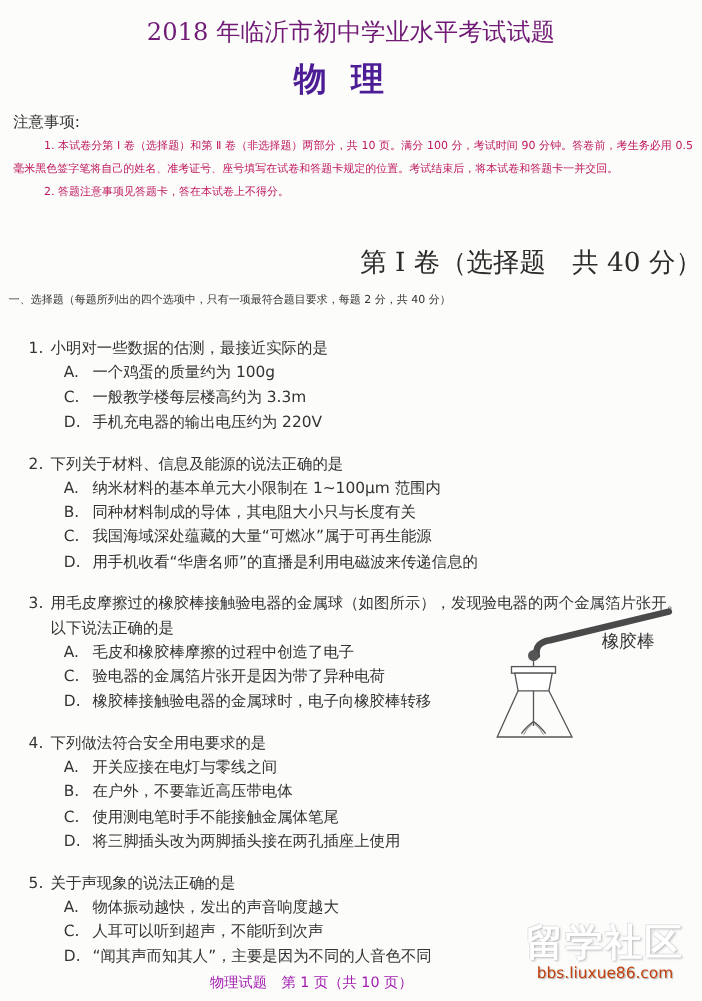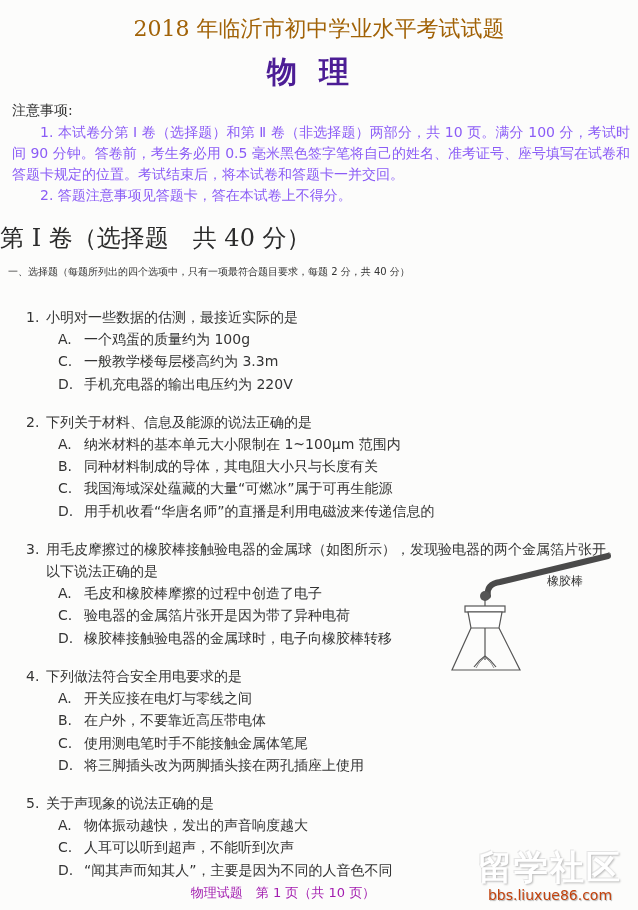--- a/index.html
+++ b/index.html
@@ -23,21 +23,21 @@
       height: 910px;
     }
     .doc-title {
       position: absolute;
       top: 14px;
       left: 0;
       width: 638px;
       text-align: center;
       font-size: 22px;
       letter-spacing: 0px;
-      color: #a16207;
+      color: #701a75;
     }
     .subject-title {
       position: absolute;
       top: 52px;
       left: 0;
       width: 638px;
       text-align: center;
       font-size: 30px;
       font-weight: bold;
       letter-spacing: 22px;
@@ -50,36 +50,36 @@
       left: 12px;
       font-size: 14px;
       font-family: "DejaVu Sans", "Liberation Sans", sans-serif;
       color: #333;
     }
     .notice-body {
       position: absolute;
       top: 122px;
       left: 12px;
       width: 618px;
-      font-size: 14px;
+      font-size: 10px;
       line-height: 21px;
       font-family: "DejaVu Sans", "Liberation Sans", sans-serif;
-      color: #8b5cf6;
+      color: #be185d;
       text-align: justify;
     }
     .notice-para {
       text-indent: 28px;
       margin: 0;
     }
     .section-title {
       position: absolute;
       top: 222px;
       left: 0;
       width: 638px;
-      text-align: left;
+      text-align: right;
       font-size: 24px;
       color: #2b2b2b;
     }
     .section-instr {
       position: absolute;
       top: 265px;
       left: 8px;
       width: 626px;
       font-size: 10px;
       font-family: "DejaVu Sans", "Liberation Sans", sans-serif;
@@ -127,21 +127,21 @@
       position: absolute;
       left: 448px;
       top: 550px;
       width: 180px;
       height: 125px;
     }
     .figure-label {
       position: absolute;
       left: 547px;
       top: 573px;
-      font-size: 12px;
+      font-size: 16px;
       font-family: Liberation Serif, serif;
       color: #333;
     }
     .footer {
       position: absolute;
       top: 884px;
       left: 0;
       width: 586px;
       text-align: center;
       font-size: 13px;
@@ -160,21 +160,20 @@
       pointer-events: none;
     }
     .wm-main {
       font-size: 34px;
       font-weight: bold;
       color: #ffffff;
       font-family: "DejaVu Sans", "Liberation Sans", sans-serif;
       text-shadow: 1px 1px 2px #b8b8b8, -1px -1px 0 #e6e6e6;
       letter-spacing: 2px;
       line-height: 38px;
-      margin-top: 10px;
     }
     .wm-sub {
       font-size: 14px;
       color: #c2410c;
       font-family: "DejaVu Sans", "Liberation Sans", sans-serif;
       text-shadow: 1px 1px 1px #b0b0b0;
       line-height: 18px;
     }
   </style>
 </head>

